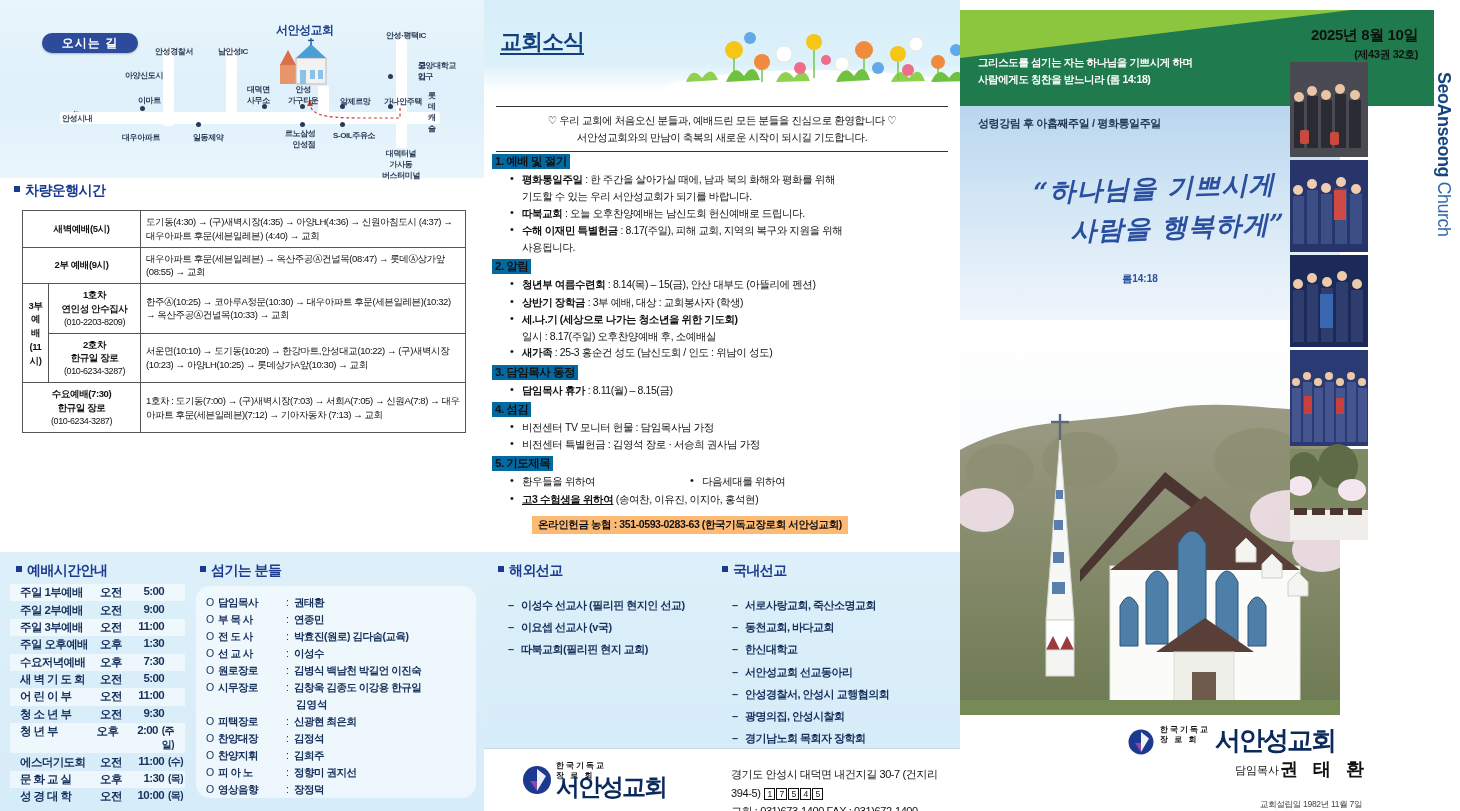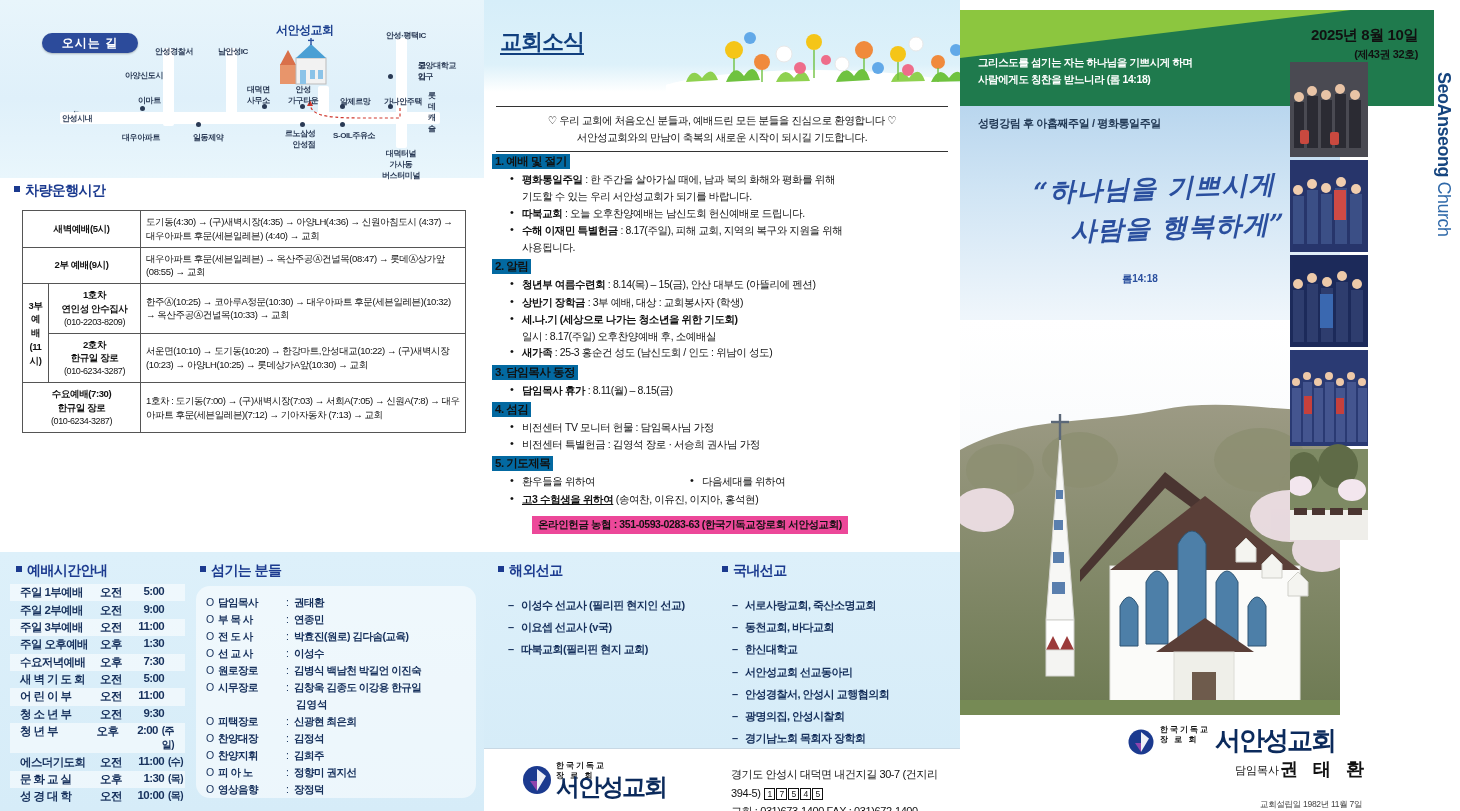--- a/index.html
+++ b/index.html
@@ -98,21 +98,21 @@
   .n-items { margin:2px 0 4px 18px; }
   .n-li { position:relative; padding-left:12px; line-height:1.55; letter-spacing:-.4px; margin-bottom:1px;}
   .n-li:before { content:"\2022"; position:absolute; left:0; top:-1px; font-size:11px;}
   .n-li b { font-weight:bold; }
   .n-sub { padding-left:12px; line-height:1.55; letter-spacing:-.4px; }
   .n-row2 { display:flex; }
   .n-row2 .n-li { flex:0 0 auto; }
   .n-row2 .n-li:first-child { width:180px; }
   .n-under { text-decoration:underline; font-weight:bold;}
   .n-bank {
-    display:inline-block; background:#ec4899; font-weight:bold; font-size:10.5px;
+    display:inline-block; background:#fdba74; font-weight:bold; font-size:10.5px;
     padding:2px 6px; margin:5px 0 0 40px; letter-spacing:-.4px; color:#111;
   }
 
   .mid-lower {
     position:absolute; left:0; top:552px; width:476px; height:196px;
     background:linear-gradient(180deg,#ddf0fa 0%, #d6ecf8 100%);
   }
   .ms-head-a { position:absolute; left:14px; top:10px; }
   .ms-head-b { position:absolute; left:238px; top:10px; }
   .ms-list-a { position:absolute; left:24px; top:42px; width:210px; }

